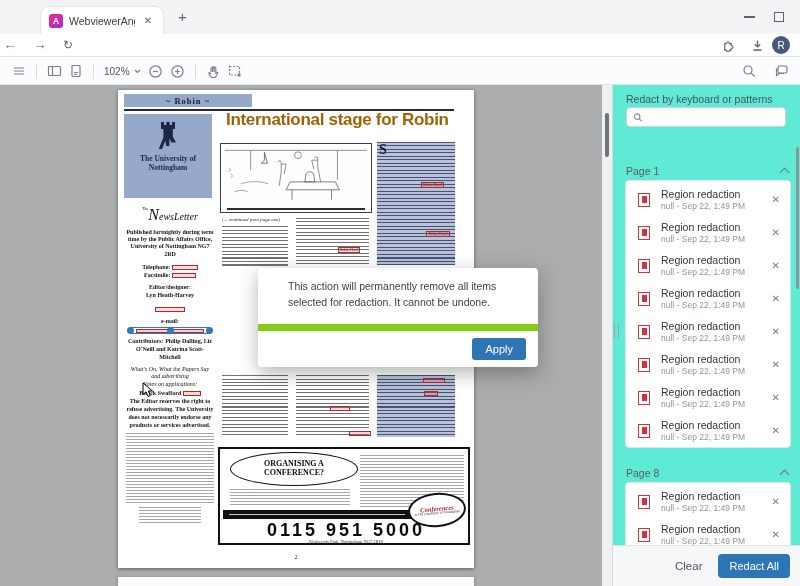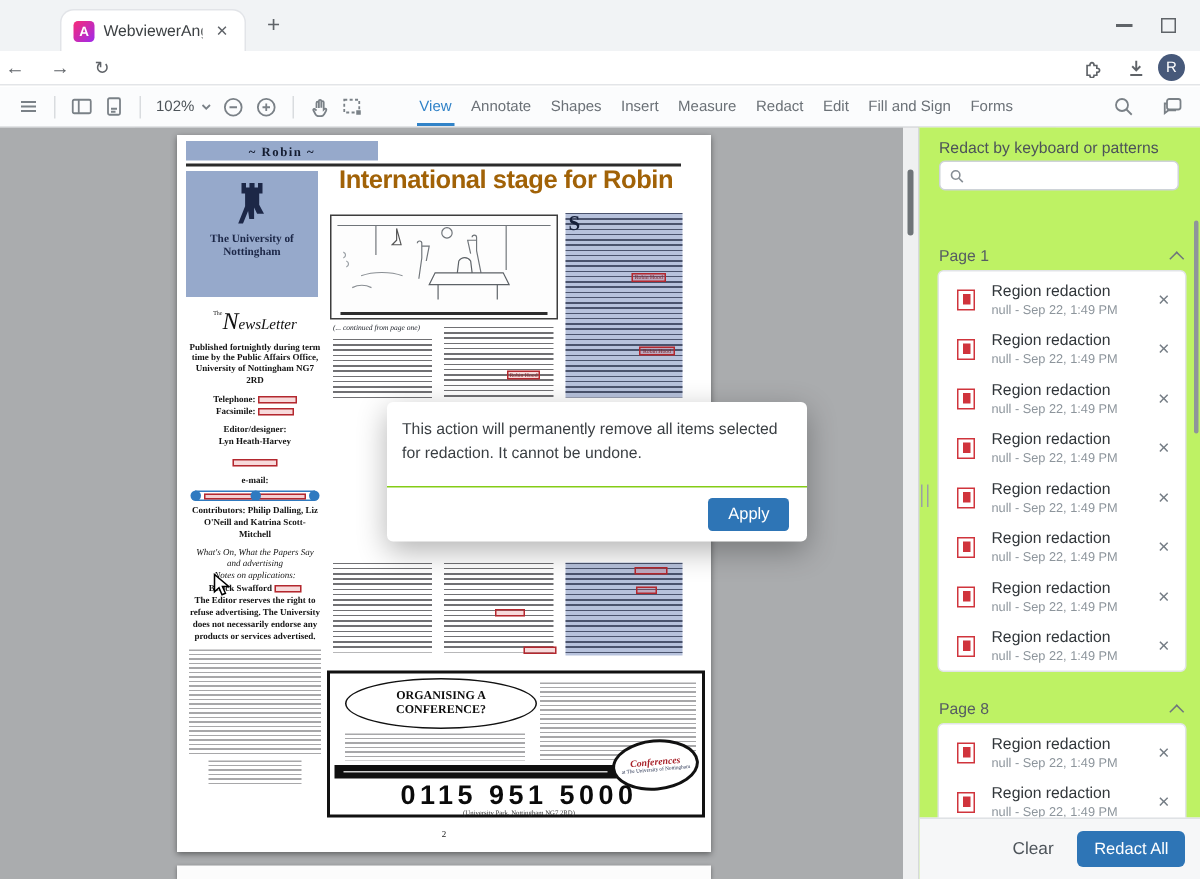--- a/index.html
+++ b/index.html
@@ -113,21 +113,21 @@
   .adphone{position:absolute;left:0;top:71px;width:252px;text-align:center;font-family:"Liberation Sans",sans-serif;
            font-weight:bold;font-size:18px;letter-spacing:3px;color:#0a0a0a}
   .adaddr{position:absolute;left:0;top:90px;width:252px;text-align:center;font-size:4.5px;color:#333}
   .adlogo{position:absolute;right:2px;top:44px;width:58px;height:34px;border:2px solid #111;border-radius:50%;
           background:#fff;transform:rotate(-5deg);display:flex;flex-direction:column;align-items:center;justify-content:center}
   .adlogo .c1{font-style:italic;font-weight:bold;font-size:6.5px;color:#a8232b}
   .adlogo .c2{font-size:3.5px;color:#1c2747;text-align:center;line-height:1.1;width:46px}
   .pagenum{left:0;top:464px;width:356px;text-align:center;font-size:6px;color:#222}
 
   
-  #panel{position:absolute;left:612px;top:0;right:0;bottom:0;background:#bef264;border-left:1px solid #d6d9dc}
+  #panel{position:absolute;left:612px;top:0;right:0;bottom:0;background:#5eead4;border-left:1px solid #d6d9dc}
   .resize-h{position:absolute;left:1px;top:238px;width:5px;height:15px;border-left:1.5px solid #9aa0a5;border-right:1.5px solid #9aa0a5}
   #panel-scroll{position:absolute;right:1px;top:62px;width:3px;height:142px;background:#8f959a;border-radius:2px}
   .plabel{position:absolute;left:13px;top:8px;font-size:10.5px;color:#4c5359}
   .psearch{position:absolute;left:13px;top:22px;width:160px;height:20px;background:#fff;border:1px solid #ced3d8;
            border-radius:4px;display:flex;align-items:center;gap:5px;padding:0 6px}
   .psearch input{border:none;outline:none;width:100%;font-size:10px;background:transparent}
   .pheading{position:absolute;left:13px;top:53px;font-size:12.5px;font-weight:bold;color:#2e3337}
   .pgroup-h{position:absolute;left:13px;width:162px;display:flex;align-items:center;justify-content:space-between;
             font-size:10.5px;color:#565d63}
   .chevup{width:7px;height:7px;border-left:1.6px solid #6f767c;border-top:1.6px solid #6f767c;transform:rotate(45deg);margin-top:3px}
@@ -146,21 +146,21 @@
   .btn-primary{background:#2e75b6;color:#fff;font-size:11px;border:none;border-radius:4px;padding:6px 11px;
                font-family:"Liberation Sans",sans-serif}
 
   
   #modal{position:absolute;left:258px;top:268px;width:280px;background:#fff;border-radius:4px;
          box-shadow:0 6px 20px rgba(0,0,0,.3);z-index:30}
   .mhead{height:32px;display:flex;align-items:center;justify-content:space-between;padding:0 14px;border-bottom:1px solid #e5e8ea}
   .mtitle{font-size:12.5px;font-weight:bold;color:#32373b}
   .mclose{color:#757d85;font-size:11px}
   .mclose::before{content:"\2715"}
-  .mbody{padding:11px 10px 13px;font-size:10.5px;line-height:1.5;color:#3a3f43;border-bottom:1px solid #84cc16}
+  .mbody{padding:11px 30px 13px;font-size:10.5px;line-height:1.5;color:#3a3f43;border-bottom:7px solid #84cc16}
   .mfoot{height:36px;display:flex;align-items:center;justify-content:flex-end;padding:0 12px}
   .btn-apply{background:#2e75b6;color:#fff;border:none;border-radius:3px;font-size:11px;padding:5px 13px;
              font-family:"Liberation Sans",sans-serif}
 
   #cursor{position:absolute;left:142px;top:382px;z-index:40}
 </style>
 </head>
 <body>
 
 <div class="stage">
@@ -249,31 +249,20 @@
           <path d="M5 8V4.6a.8.8 0 0 1 1.6 0V8M6.6 7.8V3.4a.8.8 0 0 1 1.6 0v4.4M8.2 7.8V4.2a.8.8 0 0 1 1.6 0V9c.7-.7 1.8-.9 1.8.2 0 .6-1.1 2.2-1.6 3.1-.4.8-1.1 1.2-2.3 1.2H6.6c-.9 0-1.7-.4-2.2-1.2L3 9.7c-.5-.9.5-1.5 1.2-.8l.8.9"></path>
         </svg>
       </span>
     <span class="vtb">
       <svg width="14" height="13" viewBox="0 0 14 13">
           <rect x="1.5" y="1.5" width="10" height="8.5" stroke-dasharray="2 1.6"></rect>
           <rect x="9.5" y="8.5" width="3" height="3" fill="#7a8187" stroke="none"></rect>
         </svg>
       </span>
 
-    <div id="ribbons">
-      <span class="ribbon active">View</span>
-      <span class="ribbon">Annotate</span>
-      <span class="ribbon">Shapes</span>
-      <span class="ribbon">Insert</span>
-      <span class="ribbon">Measure</span>
-      <span class="ribbon">Redact</span>
-      <span class="ribbon">Edit</span>
-      <span class="ribbon">Fill and Sign</span>
-      <span class="ribbon">Forms</span>
-    </div>
 
     <div id="vright">
       <span class="vtb">
         <svg width="14" height="14" viewBox="0 0 14 14">
             <circle cx="6" cy="6" r="4"></circle>
             <path d="M9 9l3.5 3.5"></path>
           </svg>
         </span>
       <span class="vtb">
         <svg width="15" height="14" viewBox="0 0 15 14">

